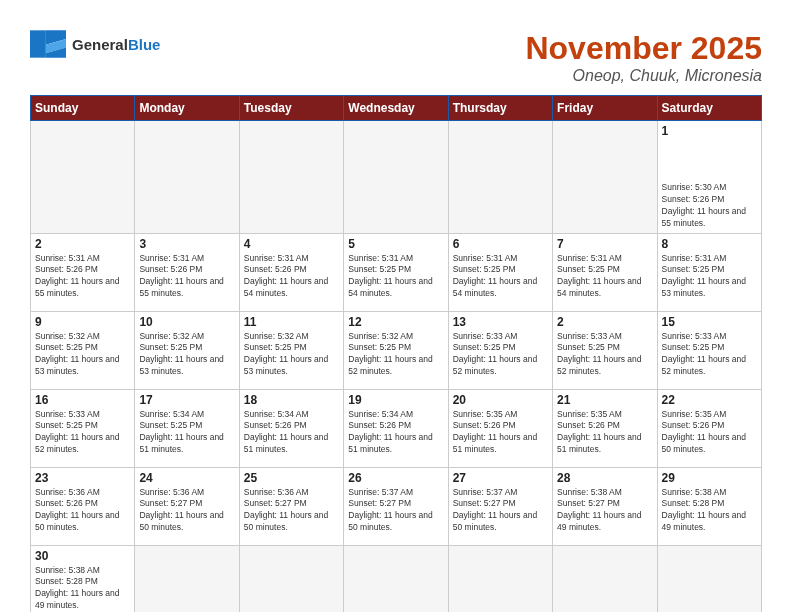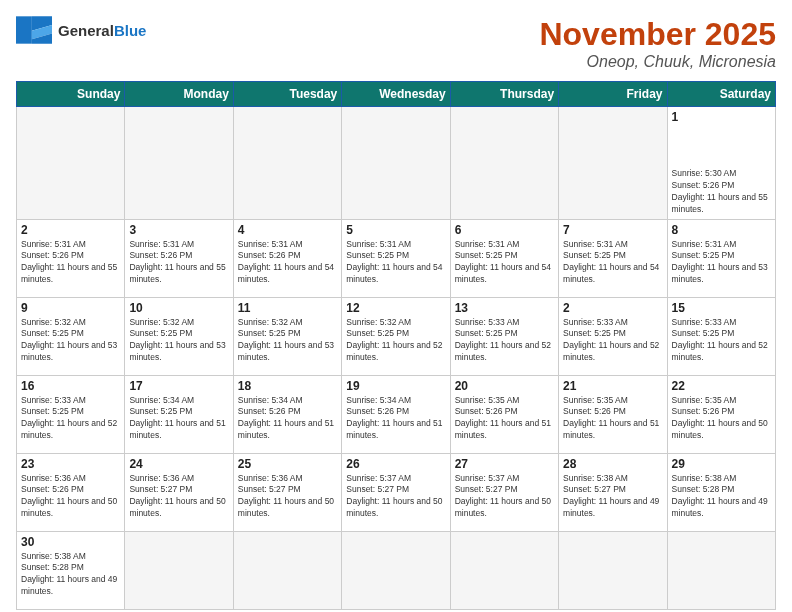--- a/index.html
+++ b/index.html
@@ -6,21 +6,21 @@
     body {
       font-family: Arial, sans-serif;
       background: #fff;
       width: 792px;
       height: 612px;
       overflow: hidden;
     }
     .page {
       width: 792px;
       height: 612px;
-      padding: 16px;
+      padding: 30px;
       display: flex;
       flex-direction: column;
     }
     .header {
       display: flex;
       justify-content: space-between;
       align-items: flex-start;
       margin-bottom: 10px;
     }
     .logo {
@@ -46,26 +46,26 @@
       font-style: italic;
     }
     .calendar {
       flex: 1;
       border: 1px solid #ccc;
       border-collapse: collapse;
       width: 100%;
       table-layout: fixed;
     }
     .calendar th {
-      background: #0f766e;
+      background: #7f1d1d;
       color: #fff;
       font-size: 12px;
       font-weight: bold;
       padding: 5px 4px;
-      text-align: right;
+      text-align: left;
       border: 1px solid #1a5aaa;
     }
     .calendar td {
       vertical-align: top;
       border: 1px solid #ccc;
       padding: 3px 4px;
       font-size: 9px;
       color: #333;
       background: #fff;
       height: 78px;

